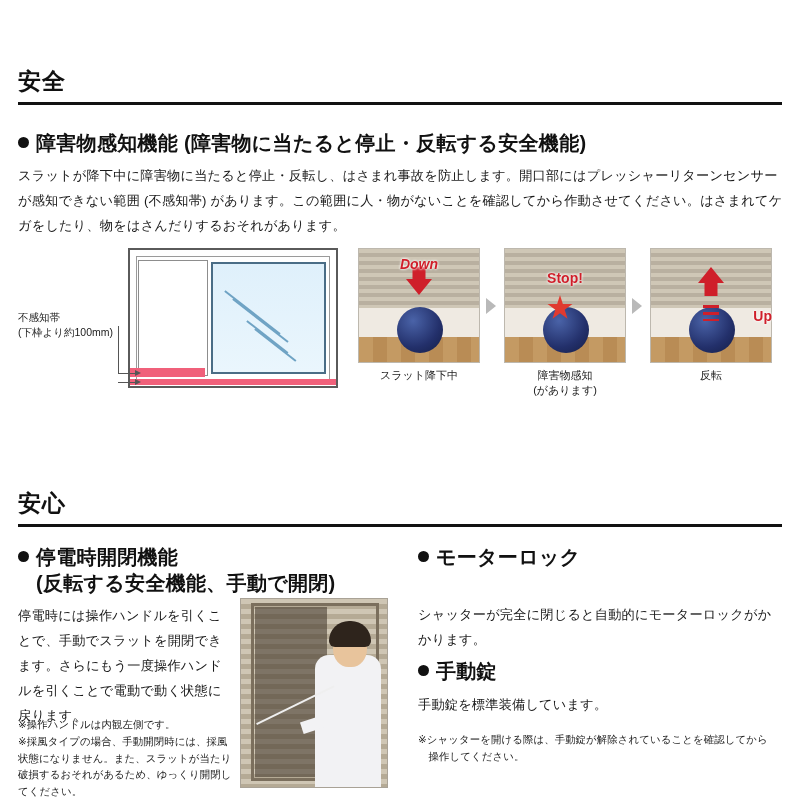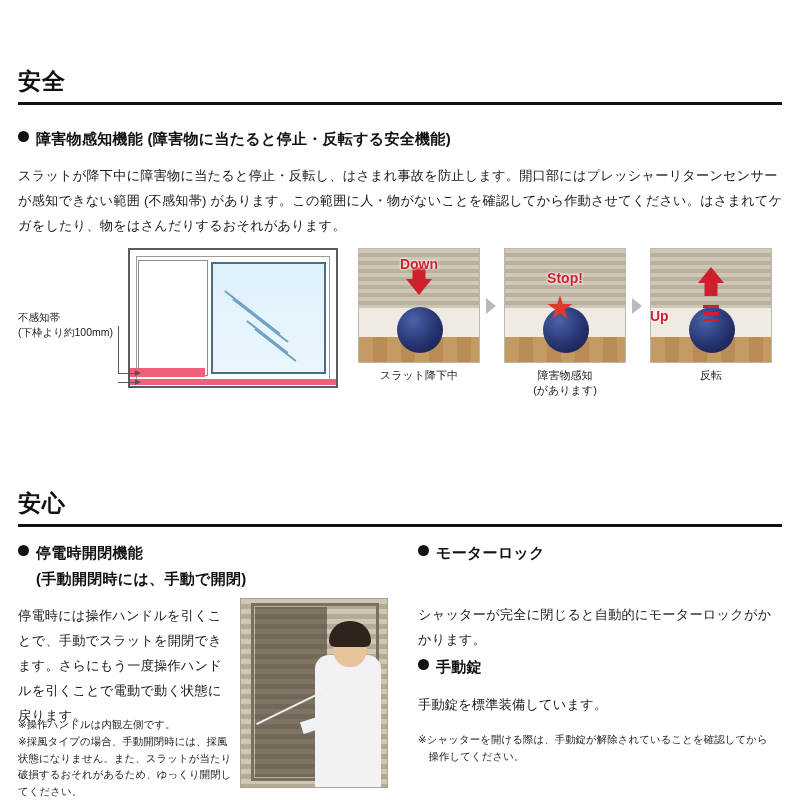--- a/index.html
+++ b/index.html
@@ -23,21 +23,21 @@
   }
   .sec-rule{
     position:absolute;
     height:3px;
     background:#111;
   }
 
   
   .bullet-head{
     position:absolute;
-    font-size:15px;
+    font-size:20px;
     font-weight:bold;
     color:#111;
     letter-spacing:.3px;
     white-space:nowrap;
   }
   .bullet-head .dot{
     display:inline-block;
     width:11px;height:11px;border-radius:50%;
     background:#111;
     margin-right:7px;
@@ -231,21 +231,21 @@
   </div>
 
   <div class="photo" style="left:358px;">
     <div class="ph-slats"></div>
     <div class="ph-wall"></div>
     <div class="ph-floor"></div>
     <div class="ph-ball"></div>
     <div class="ph-arrow-down-stem"></div>
     <div class="ph-arrow-down"></div>
   </div>
-  <div class="ph-word" style="left:358px;top:236px;width:122px;text-align:center;">Down</div>
+  <div class="ph-word" style="left:358px;top:236px;width:122px;text-align:center;font-style:italic;">Down</div>
   <div class="ph-cap" style="left:358px;top:348px;">スラット降下中</div>
 
   <div class="chev" style="left:486px;"></div>
 
   <div class="photo" style="left:504px;">
     <div class="ph-slats"></div>
     <div class="ph-wall"></div>
     <div class="ph-floor"></div>
     <div class="ph-ball"></div>
     <div class="star" style="left:42px;top:46px;"></div>
@@ -258,30 +258,30 @@
 
   <div class="photo" style="left:650px;">
     <div class="ph-slats"></div>
     <div class="ph-wall"></div>
     <div class="ph-floor"></div>
     <div class="ph-ball"></div>
     <div class="ph-arrow-up"></div>
     <div class="ph-arrow-up-stem"></div>
     <div class="ph-dashes" style="top:56px;"></div>
   </div>
-  <div class="ph-word" style="left:650px;top:288px;width:122px;text-align:left;">Up</div>
+  <div class="ph-word" style="left:650px;top:288px;width:122px;text-align:right;">Up</div>
   <div class="ph-cap" style="left:650px;top:348px;">反転</div>
 
   <div class="sec-head" style="left:18px;top:468px;">安心</div>
   <div class="sec-rule" style="left:18px;top:504px;width:764px;"></div>
 
   <div class="bullet-head" style="left:18px;top:524px;">
     <span class="dot"></span><span>停電時開閉機能</span>
   </div>
-  <div class="bullet-head" style="left:36px;top:550px;">(手動開閉時には、手動で開閉)</div>
+  <div class="bullet-head" style="left:36px;top:550px;">(反転する安全機能、手動で開閉)</div>
 
   <div class="body-text" style="left:18px;top:583px;width:210px;">停電時には操作ハンドルを引くことで、手動でスラットを開閉できます。さらにもう一度操作ハンドルを引くことで電動で動く状態に戻ります。</div>
 
   <div class="note-text" style="left:18px;top:697px;width:214px;">※操作ハンドルは内観左側です。</div>
   <div class="note-text" style="left:18px;top:714px;width:218px;">※採風タイプの場合、手動開閉時には、採風状態になりません。また、スラットが当たり破損するおそれがあるため、ゆっくり開閉してください。</div>
 
   <div class="handle-photo">
     <div class="hp-shutter"></div>
     <div class="hp-frame"></div>
     <div class="hp-dark"></div>

